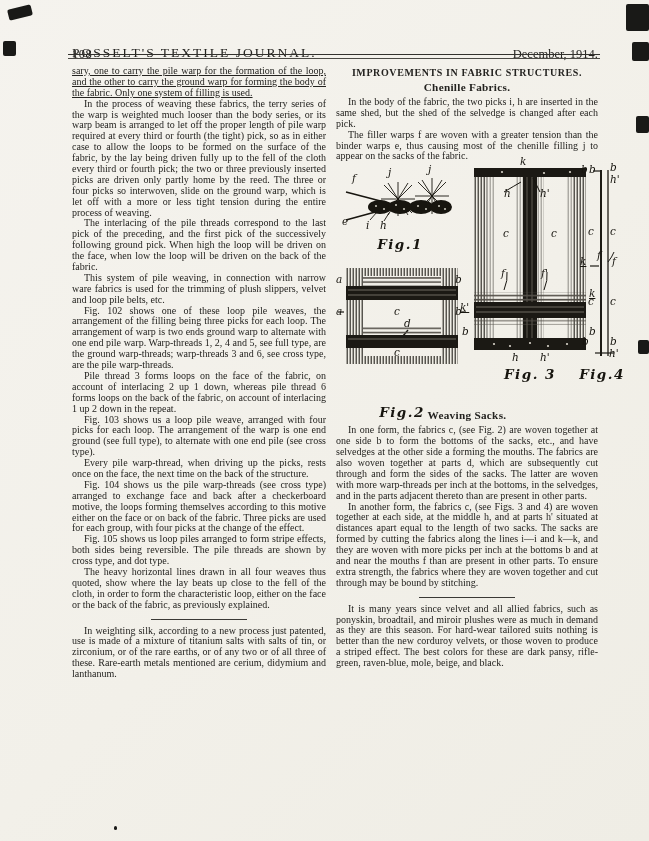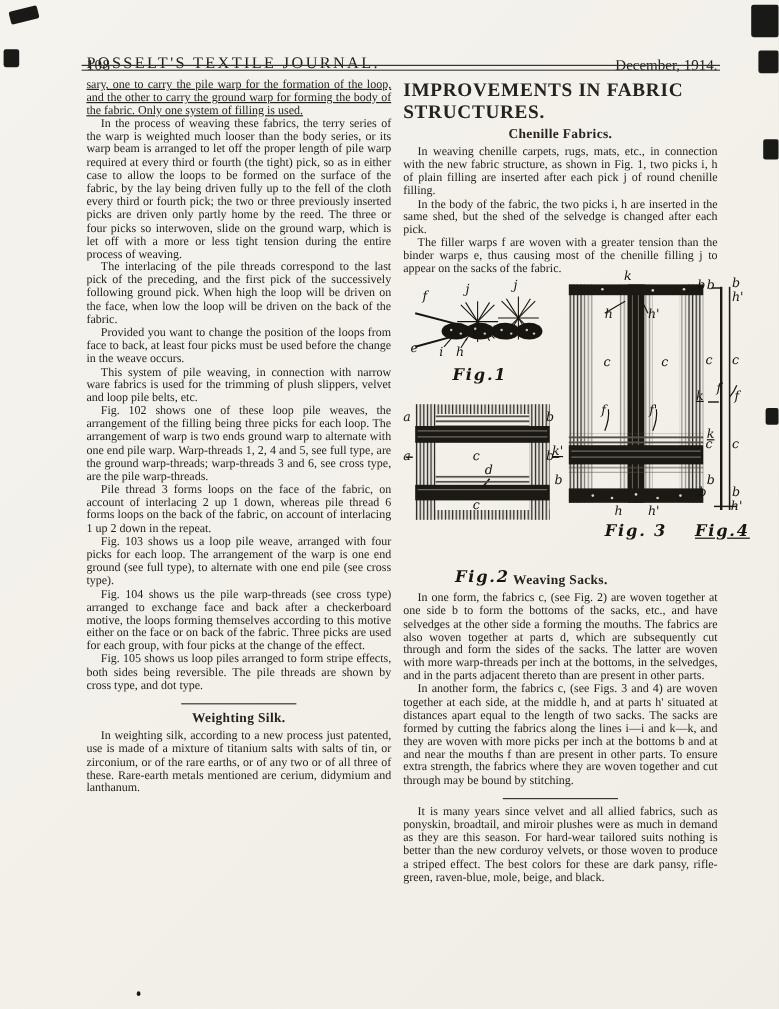--- a/index.html
+++ b/index.html
@@ -17,21 +17,21 @@
   .jtitle{position:absolute;left:0;right:0;top:0;text-align:left;font-size:13.5px;letter-spacing:2px;}
   .idate{position:absolute;right:0;top:2px;font-size:12.5px;}
   .headrule{position:absolute;top:54px;left:68px;width:532px;height:3px;
     border-top:1.4px solid #33322e;border-bottom:1px solid #4a4944;}
   
   .columns{position:absolute;top:66px;left:72px;width:526px;display:flex;gap:10px;}
   .col{width:254px;}
   .col.right{width:262px;}
   p.para{margin:0;font-size:10px;line-height:1.09;text-align:justify;text-indent:12px;}
   p.noindent{text-indent:0;text-decoration:underline;}
-  h2.article{margin:1px 0 3px;font-size:16px;font-weight:bold;letter-spacing:.6px;}
+  h2.article{margin:1px 0 3px;font-size:10px;font-weight:bold;text-align:center;letter-spacing:.6px;}
   h3.sect{margin:5px 0 4px;font-size:11.2px;font-weight:bold;text-align:center;letter-spacing:.3px;}
   .sectdiv{width:96px;margin:8px auto 6px;border-top:1.4px solid #3a3935;}
   
   .figarea{position:relative;height:238px;margin:4px 0 2px;}
   figure{position:absolute;margin:0;}
   .flab{position:absolute;font-style:italic;font-size:10.5px;line-height:1;color:#17150f;
     font-family:"DejaVu Serif","Liberation Serif",serif;}
   .flab.u{text-decoration:underline;}
   .fcap{position:absolute;font-style:italic;font-weight:bold;font-size:13.5px;letter-spacing:1.5px;
     text-align:center;font-family:"DejaVu Serif","Liberation Serif",serif;color:#17150f;}
@@ -56,36 +56,35 @@
     <span class="idate">December, 1914.</span>
   </header>
   <div class="headrule"></div>
 
   <div class="columns">
 
     <div class="col left">
       <p class="para noindent">sary, one to carry the pile warp for the formation of the loop, and the other to carry the ground warp for forming the body of the fabric. Only one system of filling is used.</p>
       <p class="para">In the process of weaving these fabrics, the terry series of the warp is weighted much looser than the body series, or its warp beam is arranged to let off the proper length of pile warp required at every third or fourth (the tight) pick, so as in either case to allow the loops to be formed on the surface of the fabric, by the lay being driven fully up to the fell of the cloth every third or fourth pick; the two or three previously inserted picks are driven only partly home by the reed. The three or four picks so interwoven, slide on the ground warp, which is let off with a more or less tight tension during the entire process of weaving.</p>
       <p class="para">The interlacing of the pile threads correspond to the last pick of the preceding, and the first pick of the successively following ground pick. When high the loop will be driven on the face, when low the loop will be driven on the back of the fabric.</p>
-      <p class="para">Provided you want to change the position of the loops from face to back, at least four picks must be used before the change in the weave occurs.</p>
       <p class="para">This system of pile weaving, in connection with narrow ware fabrics is used for the trimming of plush slippers, velvet and loop pile belts, etc.</p>
       <p class="para">Fig. 102 shows one of these loop pile weaves, the arrangement of the filling being three picks for each loop. The arrangement of warp is two ends ground warp to alternate with one end pile warp. Warp-threads 1, 2, 4 and 5, see full type, are the ground warp-threads; warp-threads 3 and 6, see cross type, are the pile warp-threads.</p>
       <p class="para">Pile thread 3 forms loops on the face of the fabric, on account of interlacing 2 up 1 down, whereas pile thread 6 forms loops on the back of the fabric, on account of interlacing 1 up 2 down in the repeat.</p>
       <p class="para">Fig. 103 shows us a loop pile weave, arranged with four picks for each loop. The arrangement of the warp is one end ground (see full type), to alternate with one end pile (see cross type).</p>
+      <p class="para">Every pile warp-thread, when driving up the picks, rests once on the face, the next time on the back of the structure.</p>
       <p class="para">Fig. 104 shows us the pile warp-threads (see cross type) arranged to exchange face and back after a checkerboard motive, the loops forming themselves according to this motive either on the face or on back of the fabric. Three picks are used for each group, with four picks at the change of the effect.</p>
       <p class="para">Fig. 105 shows us loop piles arranged to form stripe effects, both sides being reversible. The pile threads are shown by cross type, and dot type.</p>
+      <p class="para">The heavy horizontal lines drawn in all four weaves thus quoted, show where the lay beats up close to the fell of the cloth, in order to form the characteristic loop, either on the face or the back of the fabric, as previously explained.</p>
       <div class="sectdiv"></div>
-      <h3 class="sect">Weighting Silk.</h3>
       <p class="para">In weighting silk, according to a new process just patented, use is made of a mixture of titanium salts with salts of tin, or zirconium, or of the rare earths, or of any two or of all three of these. Rare-earth metals mentioned are cerium, didymium and lanthanum.</p>
     </div>
 
     <div class="col right">
       <h2 class="article">IMPROVEMENTS IN FABRIC STRUCTURES.</h2>
       <h3 class="sect" style="margin-top:0;">Chenille Fabrics.</h3>
-      <p class="para">In weaving chenille carpets, rugs, mats, etc., in connection with the new fabric structure, as shown in Fig. 1, two picks i, h of plain filling are inserted after each pick j of round chenille filling.</p>
       <p class="para">In the body of the fabric, the two picks i, h are inserted in the same shed, but the shed of the selvedge is changed after each pick.</p>
       <p class="para">The filler warps f are woven with a greater tension than the binder warps e, thus causing most of the chenille filling j to appear on the sacks of the fabric.</p>
 
       <div class="figarea">
 
         <figure style="left:8px;top:10px;width:112px;height:86px;">
           <svg width="112" height="52" viewBox="0 0 112 52">
             <g stroke="#17150f" stroke-width="0.9">
               <line x1="54" y1="6" x2="54" y2="40"></line>
                 <line x1="40" y1="9" x2="68" y2="37"></line>
@@ -240,21 +239,21 @@
           <span class="flab" style="left:0px;top:58px;">c</span>
           <span class="flab" style="left:22px;top:58px;">c</span>
           <span class="flab u" style="left:-8px;top:88px;">k</span>
           <span class="flab" style="left:9px;top:82px;">f</span>
           <span class="flab" style="left:24px;top:88px;">f</span>
           <span class="flab" style="left:0px;top:128px;">c</span>
           <span class="flab" style="left:22px;top:128px;">c</span>
           <span class="flab" style="left:-6px;top:168px;">b</span>
           <span class="flab" style="left:22px;top:168px;">b</span>
           <span class="flab" style="left:21px;top:180px;">h'</span>
-          <figcaption class="fcap" style="left:-18px;top:198px;width:64px;text-decoration:underline;">Fig.4</figcaption>
+          <figcaption class="fcap" style="left:-18px;top:198px;width:64px;">Fig.4</figcaption>
         </figure>
       </div>
 
       <h3 class="sect">Weaving Sacks.</h3>
       <p class="para">In one form, the fabrics c, (see Fig. 2) are woven together at one side b to form the bottoms of the sacks, etc., and have selvedges at the other side a forming the mouths. The fabrics are also woven together at parts d, which are subsequently cut through and form the sides of the sacks. The latter are woven with more warp-threads per inch at the bottoms, in the selvedges, and in the parts adjacent thereto than are present in other parts.</p>
       <p class="para">In another form, the fabrics c, (see Figs. 3 and 4) are woven together at each side, at the middle h, and at parts h' situated at distances apart equal to the length of two sacks. The sacks are formed by cutting the fabrics along the lines i—i and k—k, and they are woven with more picks per inch at the bottoms b and at and near the mouths f than are present in other parts. To ensure extra strength, the fabrics where they are woven together and cut through may be bound by stitching.</p>
       <div class="sectdiv"></div>
       <p class="para">It is many years since velvet and all allied fabrics, such as ponyskin, broadtail, and miroir plushes were as much in demand as they are this season. For hard-wear tailored suits nothing is better than the new corduroy velvets, or those woven to produce a striped effect. The best colors for these are dark pansy, rifle-green, raven-blue, mole, beige, and black.</p>
     </div>
   </div>

